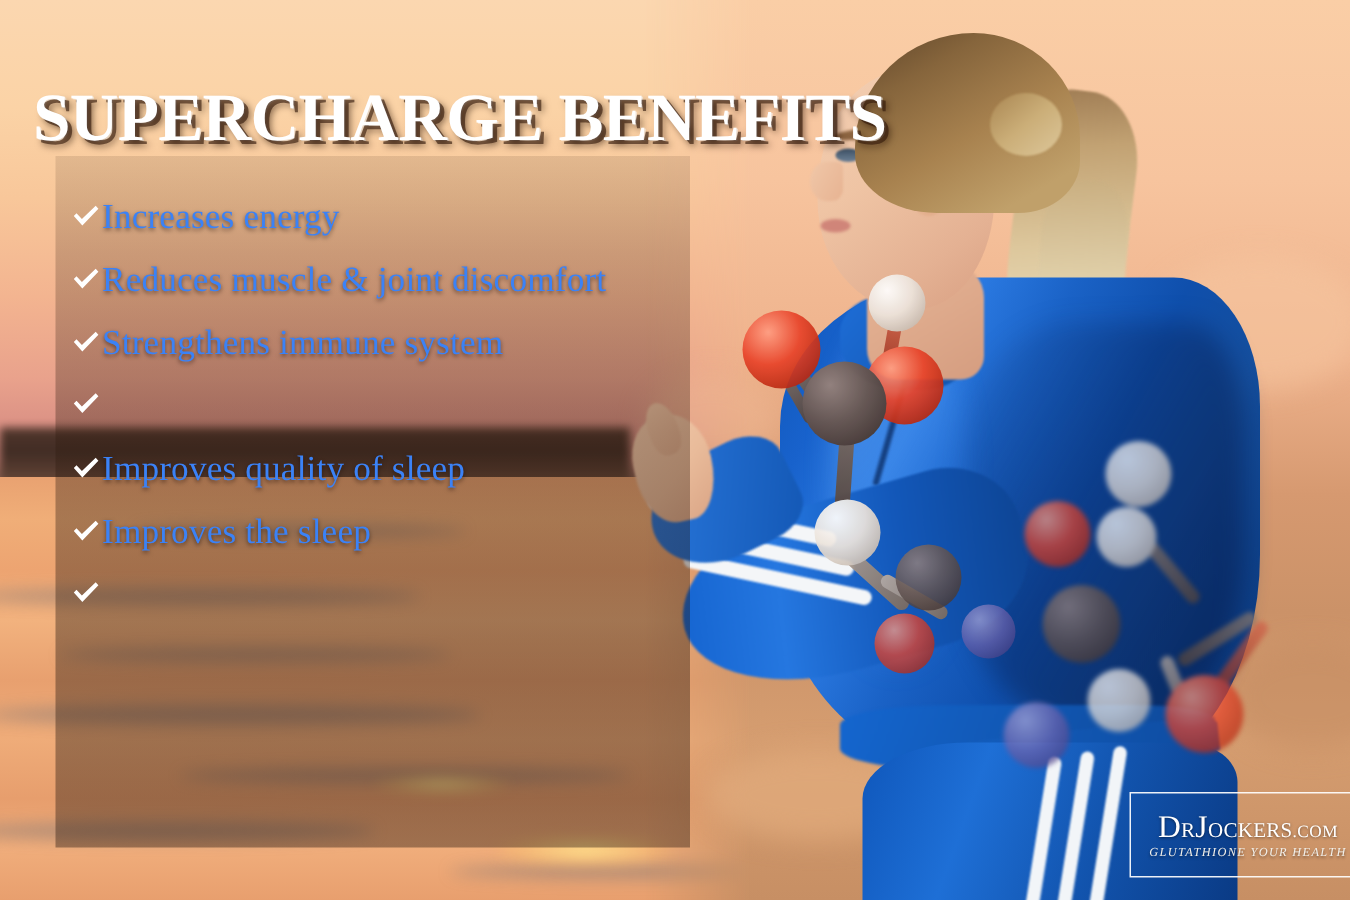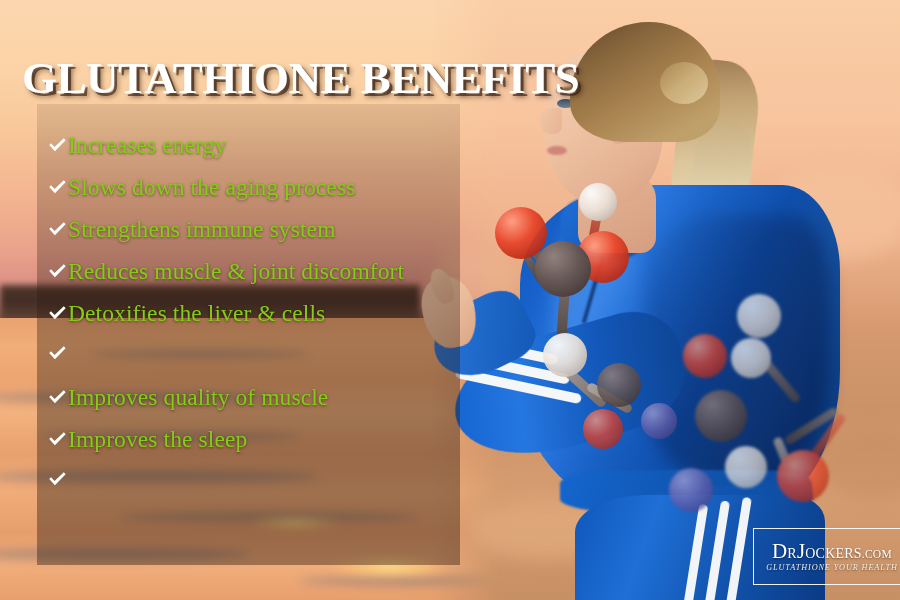--- a/index.html
+++ b/index.html
@@ -324,21 +324,21 @@
 
   
   .benefits{
     position:absolute; left:48px; top:132px;
     width:410px;
     list-style:none;
   }
   .benefit{
     display:flex; align-items:baseline;
     height:42px;
-    color:#84cc16;
+    color:#3b82f6;
     font-family:"Liberation Serif", "DejaVu Serif", serif;
     font-size:23.5px;
     letter-spacing:.1px;
     text-shadow:0 1px 3px rgba(20,8,2,.55);
   }
   .benefit .tick{
     flex:0 0 auto;
     width:19px; height:19px;
     position:relative;
     margin-right:1px;
@@ -474,77 +474,61 @@
     <div class="atom a-h" style="left:-4px;  top:38px;  width:40px; height:40px;"></div>
     <div class="atom a-o" style="left:-52px; top:34px;  width:44px; height:44px;"></div>
     <div class="atom a-c" style="left:-40px; top:90px;  width:52px; height:52px;"></div>
     <div class="atom a-o" style="left:42px;  top:150px; width:52px; height:52px;"></div>
     <div class="atom a-h" style="left:-10px; top:146px; width:42px; height:42px;"></div>
     <div class="atom a-n" style="left:-66px; top:168px; width:44px; height:44px;"></div>
   </div>
 
   <div class="panel"></div>
 
-  <div class="title">GLUTATHIONE BENEFITS</div>
+  <div class="title">SUPERCHARGE BENEFITS</div>
 
   <ul class="benefits">
     <li class="benefit">
       <span class="tick">
         <svg width="19" height="19" viewBox="0 0 19 19" aria-hidden="true">
           <path d="M1.2 9.0 L3.0 7.2 L6.6 11.0 L15.8 2.2 L17.6 4.2 L6.9 15.3 Z" fill="#ffffff"></path>
         </svg>
       </span>
       <span class="txt">Increases energy</span>
     </li>
     <li class="benefit">
       <span class="tick">
         <svg width="19" height="19" viewBox="0 0 19 19" aria-hidden="true">
           <path d="M1.2 9.0 L3.0 7.2 L6.6 11.0 L15.8 2.2 L17.6 4.2 L6.9 15.3 Z" fill="#ffffff"></path>
         </svg>
       </span>
-      <span class="txt">Slows down the aging process</span>
+      <span class="txt">Reduces muscle &amp; joint discomfort</span>
     </li>
     <li class="benefit">
       <span class="tick">
         <svg width="19" height="19" viewBox="0 0 19 19" aria-hidden="true">
           <path d="M1.2 9.0 L3.0 7.2 L6.6 11.0 L15.8 2.2 L17.6 4.2 L6.9 15.3 Z" fill="#ffffff"></path>
         </svg>
       </span>
       <span class="txt">Strengthens immune system</span>
     </li>
     <li class="benefit">
       <span class="tick">
         <svg width="19" height="19" viewBox="0 0 19 19" aria-hidden="true">
           <path d="M1.2 9.0 L3.0 7.2 L6.6 11.0 L15.8 2.2 L17.6 4.2 L6.9 15.3 Z" fill="#ffffff"></path>
         </svg>
       </span>
-      <span class="txt">Reduces muscle &amp; joint discomfort</span>
-    </li>
-    <li class="benefit">
-      <span class="tick">
-        <svg width="19" height="19" viewBox="0 0 19 19" aria-hidden="true">
-          <path d="M1.2 9.0 L3.0 7.2 L6.6 11.0 L15.8 2.2 L17.6 4.2 L6.9 15.3 Z" fill="#ffffff"></path>
-        </svg>
-      </span>
-      <span class="txt">Detoxifies the liver &amp; cells</span>
-    </li>
-    <li class="benefit">
-      <span class="tick">
-        <svg width="19" height="19" viewBox="0 0 19 19" aria-hidden="true">
-          <path d="M1.2 9.0 L3.0 7.2 L6.6 11.0 L15.8 2.2 L17.6 4.2 L6.9 15.3 Z" fill="#ffffff"></path>
-        </svg>
-      </span>
-    </li>
-    <li class="benefit">
-      <span class="tick">
-        <svg width="19" height="19" viewBox="0 0 19 19" aria-hidden="true">
-          <path d="M1.2 9.0 L3.0 7.2 L6.6 11.0 L15.8 2.2 L17.6 4.2 L6.9 15.3 Z" fill="#ffffff"></path>
-        </svg>
-      </span>
-      <span class="txt">Improves quality of muscle</span>
+    </li>
+    <li class="benefit">
+      <span class="tick">
+        <svg width="19" height="19" viewBox="0 0 19 19" aria-hidden="true">
+          <path d="M1.2 9.0 L3.0 7.2 L6.6 11.0 L15.8 2.2 L17.6 4.2 L6.9 15.3 Z" fill="#ffffff"></path>
+        </svg>
+      </span>
+      <span class="txt">Improves quality of sleep</span>
     </li>
     <li class="benefit">
       <span class="tick">
         <svg width="19" height="19" viewBox="0 0 19 19" aria-hidden="true">
           <path d="M1.2 9.0 L3.0 7.2 L6.6 11.0 L15.8 2.2 L17.6 4.2 L6.9 15.3 Z" fill="#ffffff"></path>
         </svg>
       </span>
       <span class="txt">Improves the sleep</span>
     </li>
     <li class="benefit">

